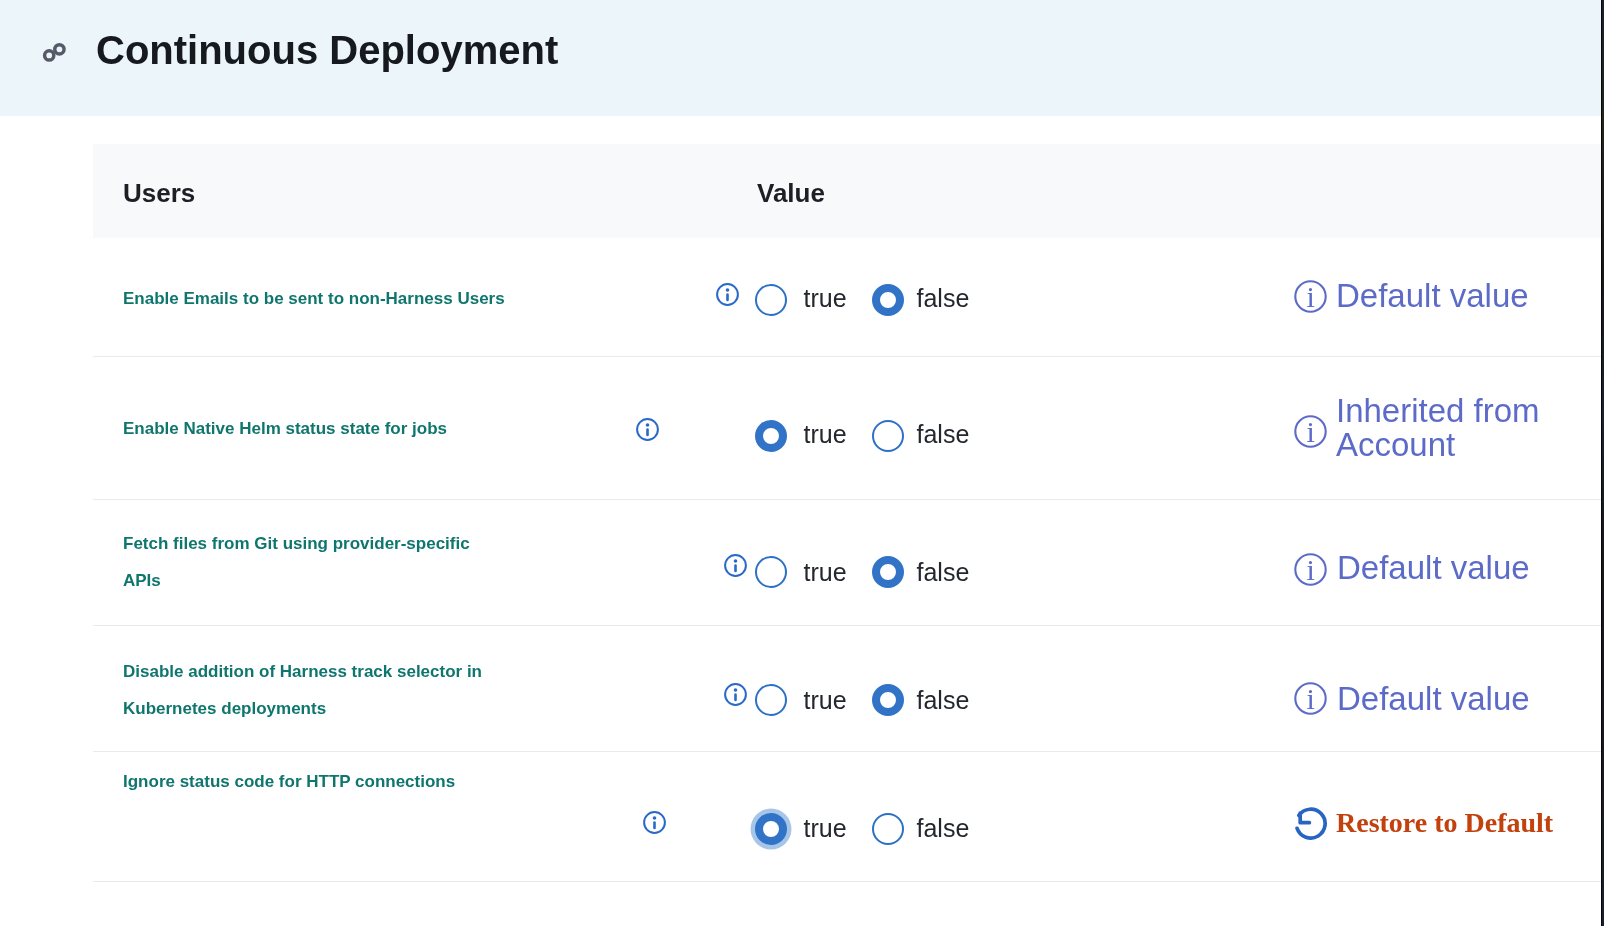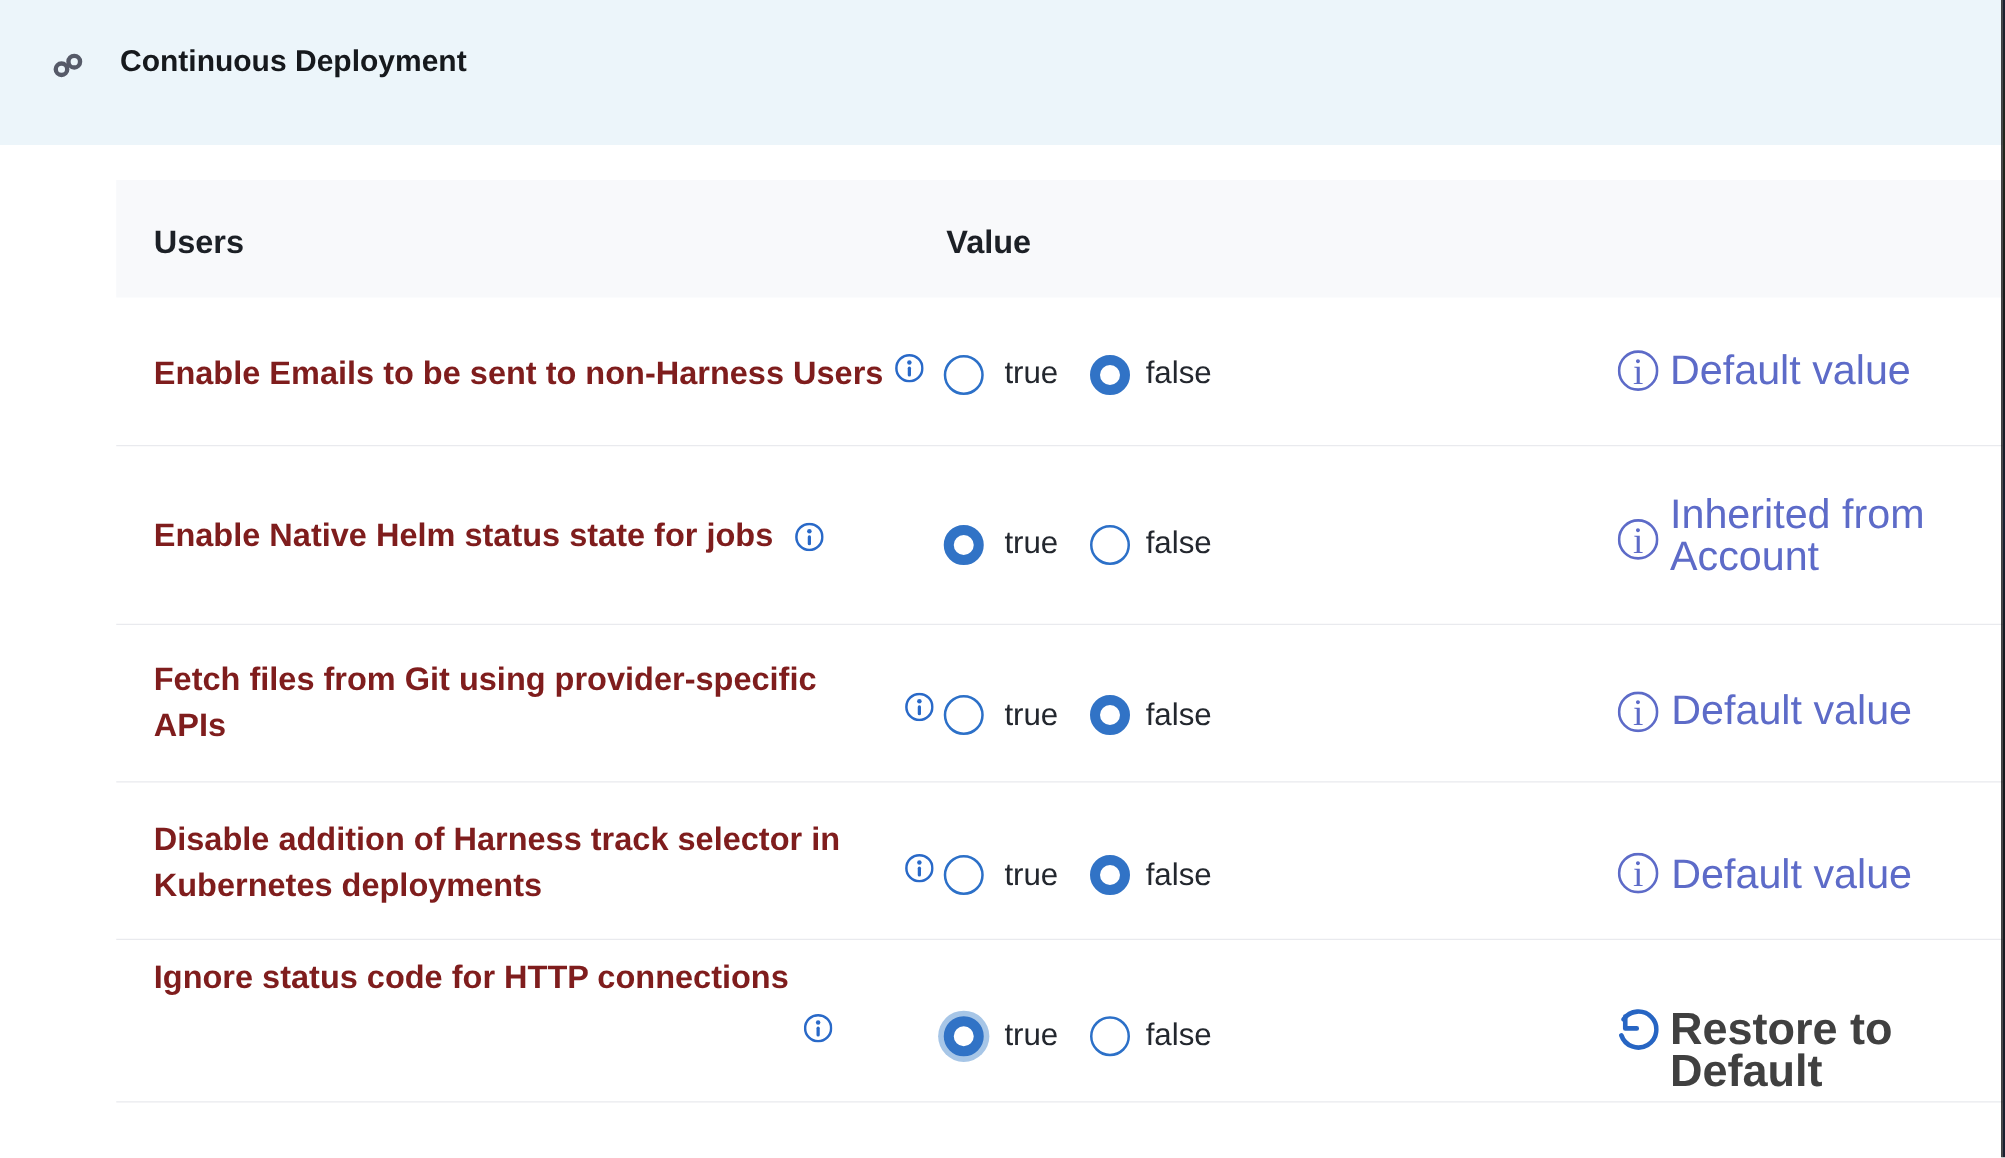--- a/index.html
+++ b/index.html
@@ -1,32 +1,32 @@
 <!DOCTYPE html>
 <html><head>
 <meta charset="utf-8">
 <style>
   * { margin:0; padding:0; box-sizing:border-box; }
   html,body { width:1604px; height:926px; background:#ffffff; overflow:hidden;
     font-family:"Liberation Sans", sans-serif; position:relative; }
   .band { position:absolute; left:0; top:0; width:1604px; height:116px; background:#ecf5fa; }
-  .title { position:absolute; left:96px; top:28px; font-size:24px; font-weight:bold;
+  .title { position:absolute; left:96px; top:28px; font-size:40px; font-weight:bold;
     color:#16191d; line-height:44px; letter-spacing:0px; white-space:nowrap; }
   .chainicon { position:absolute; left:41px; top:40px; }
   .thead { position:absolute; left:93px; top:144px; width:1511px; height:94px; background:#f8f9fb; }
   .hname { position:absolute; left:123px; top:173.5px; font-size:26px; font-weight:bold; color:#1c2026; line-height:38px; }
   .hvalue { position:absolute; left:757px; top:173.5px; font-size:26px; font-weight:bold; color:#1c2026; line-height:38px; }
   .divider { position:absolute; left:93px; width:1511px; height:1px; background:#e9eaee; }
-  .name { position:absolute; left:123px; font-size:26px; font-weight:bold; color:#7f1d1d; line-height:37px; }
+  .name { position:absolute; left:123px; font-size:17px; font-weight:bold; color:#0f766e; line-height:37px; }
   .lbl { position:absolute; font-size:25px; color:#23272e; line-height:30px; }
   .radio { position:absolute; width:32px; height:32px; border-radius:50%; border:2.5px solid #2c70c8; background:#fff; }
   .radio-on { position:absolute; width:32px; height:32px; border-radius:50%; border:8px solid #3173c6; background:#fff; }
   .halo { box-shadow:0 0 0 4.5px #a7c6e7; }
   .rtext { position:absolute; font-size:33px; color:#5d6bc8; line-height:34px; }
-  .restore-text { position:absolute; font-size:36px; font-weight:bold; color:#404040; line-height:34px; }
+  .restore-text { position:absolute; font-size:28px; font-weight:bold; color:#c2410c; line-height:34px;font-family:Liberation Serif, serif; }
   .ic { position:absolute; }
   .strip { position:absolute; left:1601px; top:0; width:3px; height:926px;
     background:linear-gradient(180deg,#1b2030 0%,#23251d 12%,#17181c 30%,#1a2132 45%,#15171b 60%,#181a20 80%,#1a2030 100%);
     border-left:1px solid #060607; }
 </style>
 </head>
 <body>
   <div class="band"></div>
   <svg class="chainicon" width="28" height="26" viewBox="0 0 28 26" fill="none">
     <circle cx="8.2" cy="15.4" r="4.6" stroke="#565a68" stroke-width="3.5"></circle>

